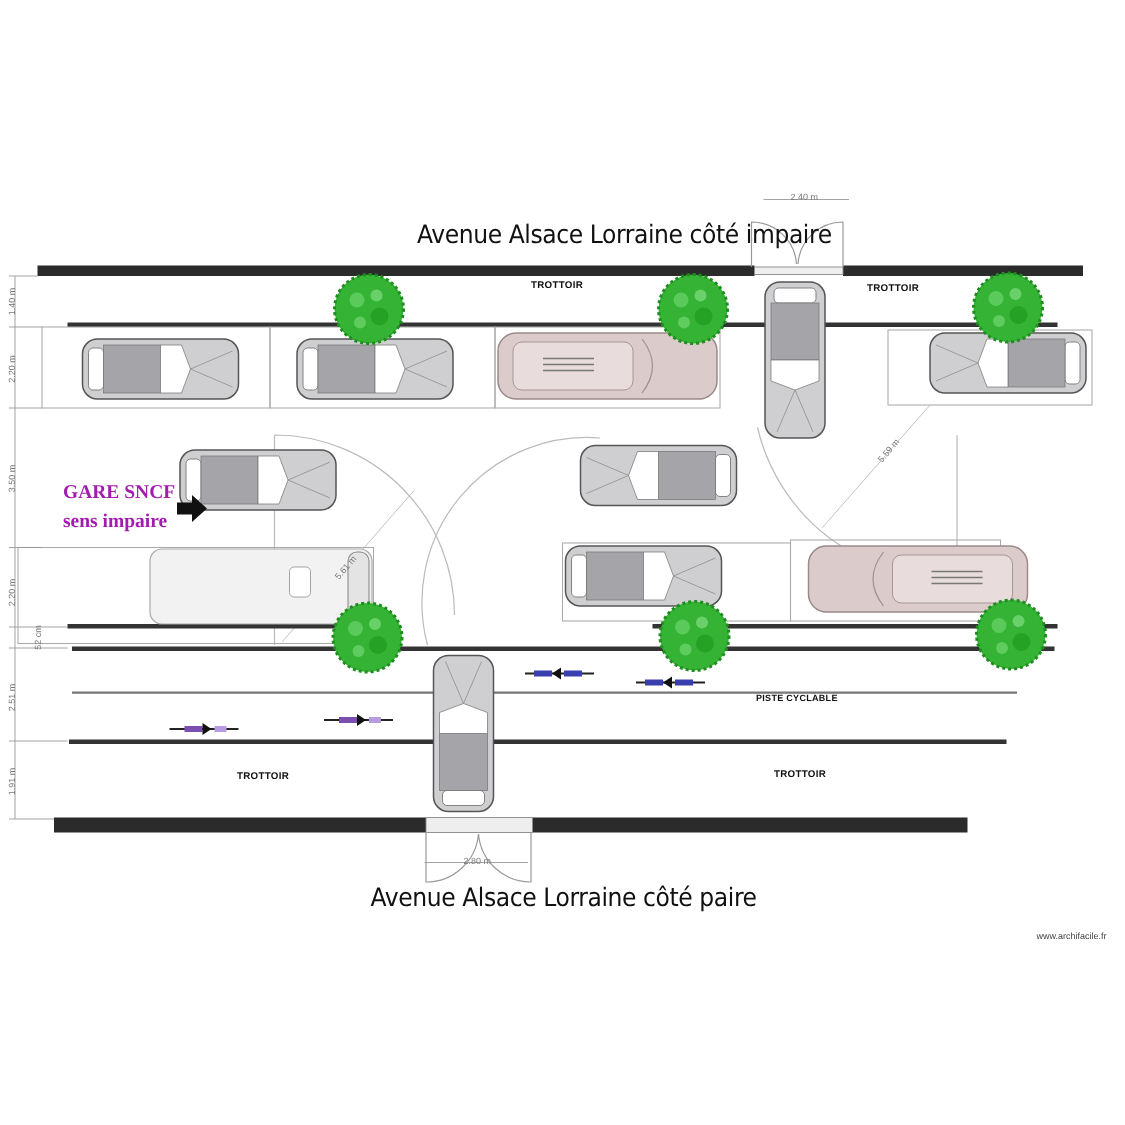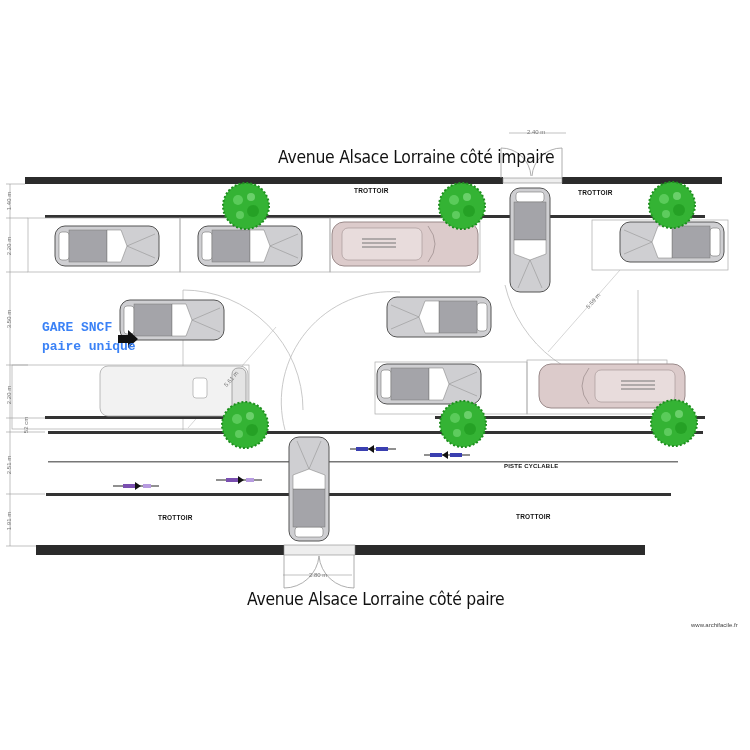--- a/index.html
+++ b/index.html
@@ -1,21 +1,21 @@
 <!DOCTYPE html>
 <html><head>
 <meta charset="utf-8">
 <style>
   html, body { margin:0; padding:0; background:#ffffff; }
   body { width:750px; height:750px; position:relative; overflow:hidden; font-family:"Liberation Sans", sans-serif; }
   #plan { position:absolute; left:0; top:0; width:750px; height:750px; }
   .title { position:absolute; font-family:"DejaVu Sans", sans-serif; color:#111; white-space:nowrap; }
   .t-top { left:278px; top:147px; font-size:17px; font-weight:500; letter-spacing:-0.3px; transform:scaleX(0.92); transform-origin:left center; }
   .t-bot { left:247px; top:589px; font-size:17px; font-weight:500; letter-spacing:-0.3px; transform:scaleX(0.92); transform-origin:left center; }
-  .gare { position:absolute; left:42px; top:318px; font-size:13px; font-weight:bold; color:#3b82f6; line-height:19px; font-family:Liberation Mono, monospace; }
+  .gare { position:absolute; left:42px; top:318px; font-size:13px; font-weight:bold; color:#a21caf; line-height:19px; font-family:Liberation Serif, serif; }
   .lbl { position:absolute; font-size:6.5px; color:#111; font-weight:bold; letter-spacing:0.2px; }
   .credit { position:absolute; left:691px; top:622px; font-size:6px; color:#444; }
   .dim { position:absolute; font-size:6px; color:#777; }
 </style>
 </head>
 <body>
 
 <svg id="plan" viewBox="0 0 750 750" xmlns="http://www.w3.org/2000/svg">
   <defs>
     <g id="sedan">
@@ -137,21 +137,21 @@
     <line x1="6" y1="494" x2="45" y2="494"></line>
     <line x1="6" y1="546" x2="36" y2="546"></line>
   </g>
 </svg>
 
 <div class="title t-top">Avenue Alsace Lorraine côté impaire</div>
 <div class="title t-bot">Avenue Alsace Lorraine côté paire</div>
 
 <div class="gare">
   <div>GARE SNCF</div>
-  <div>paire unique</div>
+  <div>sens impaire</div>
 </div>
 
 <div class="lbl" style="left:354px; top:187px;">TROTTOIR</div>
 <div class="lbl" style="left:578px; top:189px;">TROTTOIR</div>
 <div class="lbl" style="left:504px; top:463px; font-size:6px;">PISTE CYCLABLE</div>
 <div class="lbl" style="left:158px; top:514px;">TROTTOIR</div>
 <div class="lbl" style="left:516px; top:513px;">TROTTOIR</div>
 
 <div class="dim" style="left:527px; top:129px;">2.40 m</div>
 <div class="dim" style="left:309px; top:572px;">2.80 m</div>

